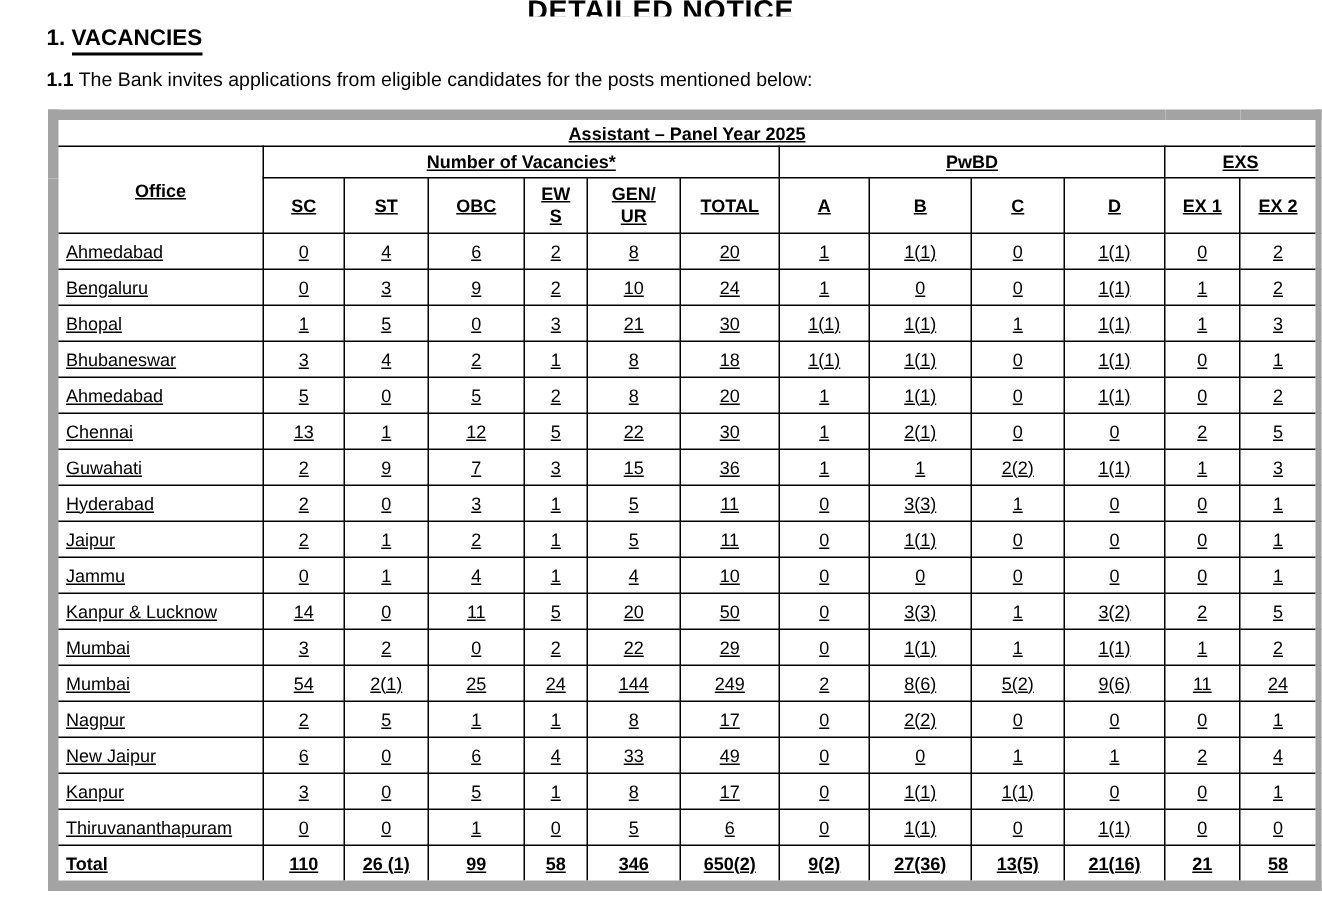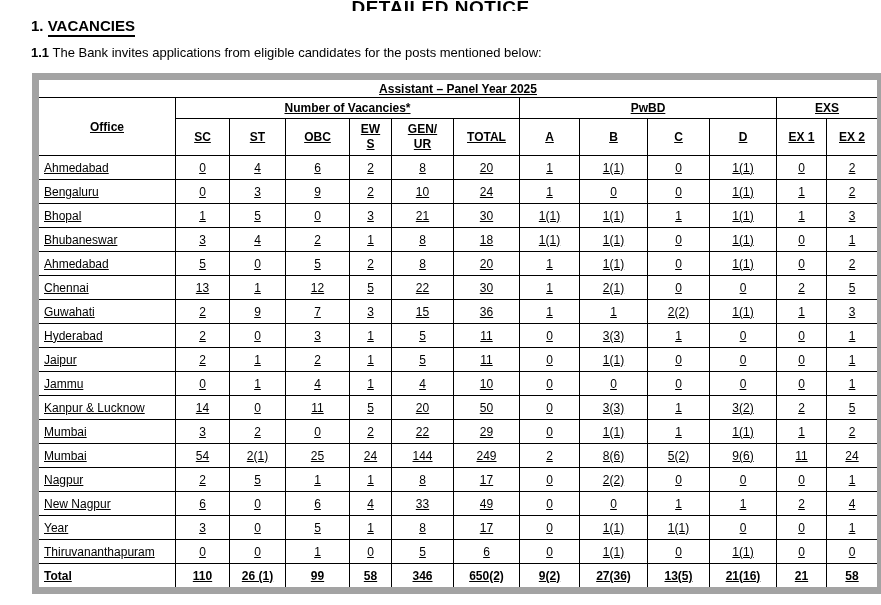--- a/index.html
+++ b/index.html
@@ -328,36 +328,36 @@
         <td>8</td>
         <td>17</td>
         <td>0</td>
         <td>2(2)</td>
         <td>0</td>
         <td>0</td>
         <td>0</td>
         <td>1</td>
       </tr>
       <tr>
-        <td class="office-cell">New Nagpur</td>
+        <td class="office-cell">New Jaipur</td>
         <td>6</td>
         <td>0</td>
         <td>6</td>
         <td>4</td>
         <td>33</td>
         <td>49</td>
         <td>0</td>
         <td>0</td>
         <td>1</td>
         <td>1</td>
         <td>2</td>
         <td>4</td>
       </tr>
       <tr>
-        <td class="office-cell">Year</td>
+        <td class="office-cell">Kanpur</td>
         <td>3</td>
         <td>0</td>
         <td>5</td>
         <td>1</td>
         <td>8</td>
         <td>17</td>
         <td>0</td>
         <td>1(1)</td>
         <td>1(1)</td>
         <td>0</td>

